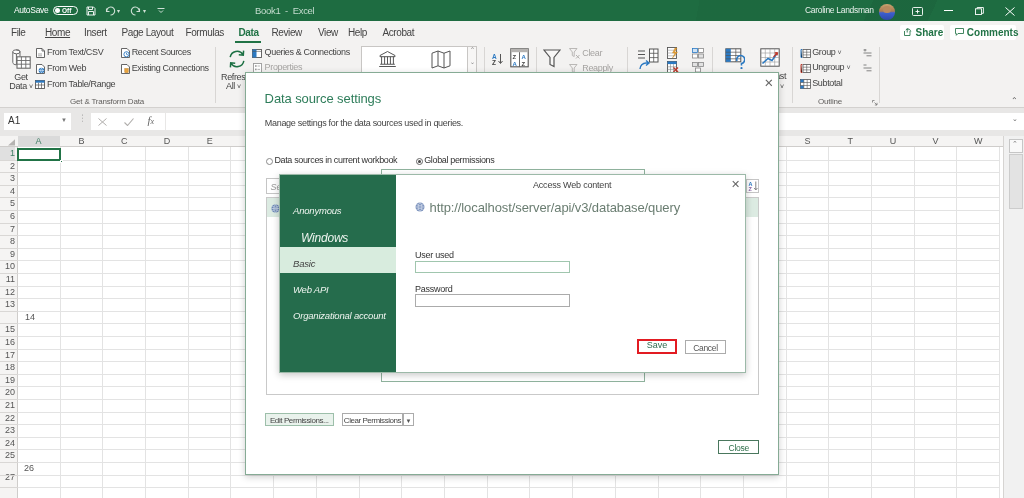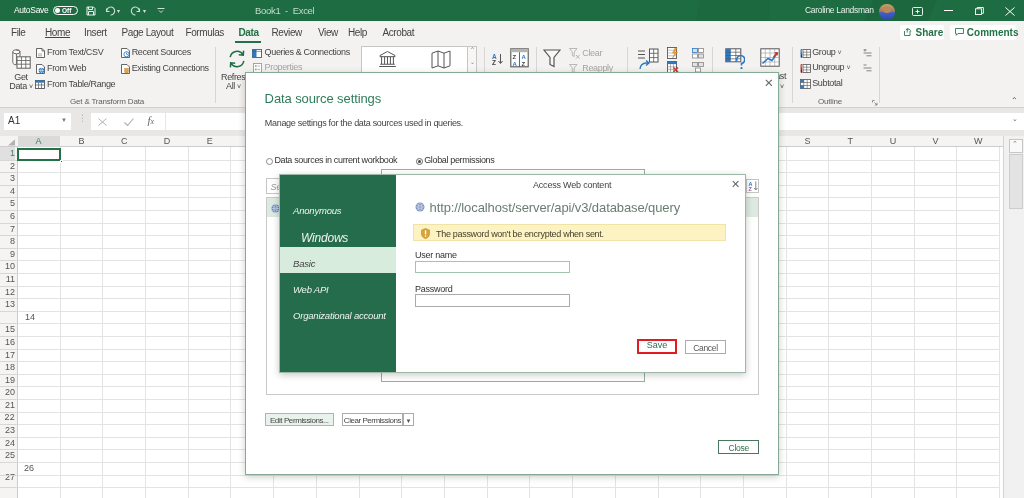--- a/index.html
+++ b/index.html
@@ -356,21 +356,21 @@
     <span class="rown" style="top:138.6px;height:12.6px;line-height:12.6px;">12</span>
     <span class="rown" style="top:151.2px;height:12.6px;line-height:12.6px;">13</span>
     <span class="rown" style="top:163.8px;height:12.6px;line-height:12.6px;margin-left:20px;">14</span>
     <span class="rown" style="top:176.4px;height:12.6px;line-height:12.6px;">15</span>
     <span class="rown" style="top:189.0px;height:12.6px;line-height:12.6px;">16</span>
     <span class="rown" style="top:201.6px;height:12.6px;line-height:12.6px;">17</span>
     <span class="rown" style="top:214.2px;height:12.6px;line-height:12.6px;">18</span>
     <span class="rown" style="top:226.8px;height:12.6px;line-height:12.6px;">19</span>
     <span class="rown" style="top:239.4px;height:12.6px;line-height:12.6px;">20</span>
     <span class="rown" style="top:252.0px;height:12.6px;line-height:12.6px;">21</span>
-    <span class="rown" style="top:264.6px;height:12.6px;line-height:12.6px;font-family:Liberation Mono, monospace;">22</span>
+    <span class="rown" style="top:264.6px;height:12.6px;line-height:12.6px;">22</span>
     <span class="rown" style="top:277.2px;height:12.6px;line-height:12.6px;">23</span>
     <span class="rown" style="top:289.8px;height:12.6px;line-height:12.6px;">24</span>
     <span class="rown" style="top:302.4px;height:12.6px;line-height:12.6px;">25</span>
     <span class="rown" style="top:315.0px;height:12.6px;line-height:12.6px;padding-left:24px;">26</span>
     <span class="rown" style="top:324px;height:12.6px;line-height:12.6px;">27</span>
     </div>
     <div id="grid">
         <svg width="1003" height="363" viewBox="0 0 1003 363" style="position:absolute;left:0;top:0;">
           <line x1="60.5" y1="11.5" x2="60.5" y2="362.5" stroke="#e3e3e3" stroke-width="1"></line>
           <line x1="60.5" y1="2.5" x2="60.5" y2="11.5" stroke="#d4d2d0" stroke-width="1"></line>
@@ -572,29 +572,21 @@
     </div>
     <span class="abs" style="left:253px;top:4.5px;font-size:9px;letter-spacing:-0.2px;color:#444;white-space:nowrap;">Access Web content</span>
     <span class="xclose" style="left:451px;top:4px;font-size:11px;">✕</span>
 
     <svg class="abs" style="left:135px;top:26.5px;" width="10" height="10" viewBox="0 0 10 10">
         <circle cx="5" cy="5" r="4.5" fill="#7d93bd"></circle>
         <path d="M0.5 5 h9 M5 0.5 a6.2 6.2 0 0 1 0 9 M5 0.5 a6.2 6.2 0 0 0 0 9 M1.3 2.5 a7.5 7.5 0 0 0 7.4 0 M1.3 7.5 a7.5 7.5 0 0 1 7.4 0" fill="none" stroke="#e7ecf5" stroke-width="0.55"></path>
       </svg>
     <span class="abs" style="left:149.5px;top:24.5px;font-size:13px;letter-spacing:-0.1px;color:#6a7d71;white-space:nowrap;">http://localhost/server/api/v3/database/query</span>
 
-    <div class="abs" style="left:133px;top:49px;width:313px;height:16.5px;background:#fdf3c2;border:1px solid #efe3a6;">
-      <svg class="abs" style="left:7px;top:2.6px;" width="9" height="11" viewBox="0 0 9 11">
-          <path d="M4.5 0.5 L8.5 2 V6 C8.5 8.5 6.5 10 4.5 10.7 C2.5 10 0.5 8.5 0.5 6 V2 Z" fill="#d9a43c" stroke="#b3812a" stroke-width="0.5"></path>
-          <rect x="3.9" y="2.4" width="1.3" height="4" fill="#fff"></rect>
-          <rect x="3.9" y="7.4" width="1.3" height="1.3" fill="#fff"></rect>
-        </svg>
-      <span class="abs" style="left:22px;top:3.5px;font-size:9px;letter-spacing:-0.3px;color:#44412e;white-space:nowrap;">The password won't be encrypted when sent.</span>
-    </div>
-    <span class="abs" style="left:135px;top:74.5px;font-size:9px;letter-spacing:-0.25px;color:#333;white-space:nowrap;">User name</span>
+    <span class="abs" style="left:135px;top:74.5px;font-size:9px;letter-spacing:-0.25px;color:#333;white-space:nowrap;">User used</span>
     <div class="abs" style="left:134.5px;top:86px;width:155.5px;height:12px;background:#fff;border:1px solid #a0c6ae;"></div>
     <span class="abs" style="left:135px;top:108.5px;font-size:9px;letter-spacing:-0.25px;color:#333;white-space:nowrap;">Password</span>
     <div class="abs" style="left:134.5px;top:119px;width:155.5px;height:13px;background:#fff;border:1px solid #ababab;"></div>
 
     <div class="abs" style="left:357px;top:163.9px;width:40px;height:15.2px;border:2.8px solid #e21b22;background:#fff;font-size:9px;color:#2f6b4f;text-align:center;line-height:9.6px;">Save</div>
     <div class="btn" style="left:405.2px;top:164.5px;width:40.6px;height:14px;line-height:14px;color:#555;">Cancel</div>
   </div>
 </div>
 
 </body></html>

